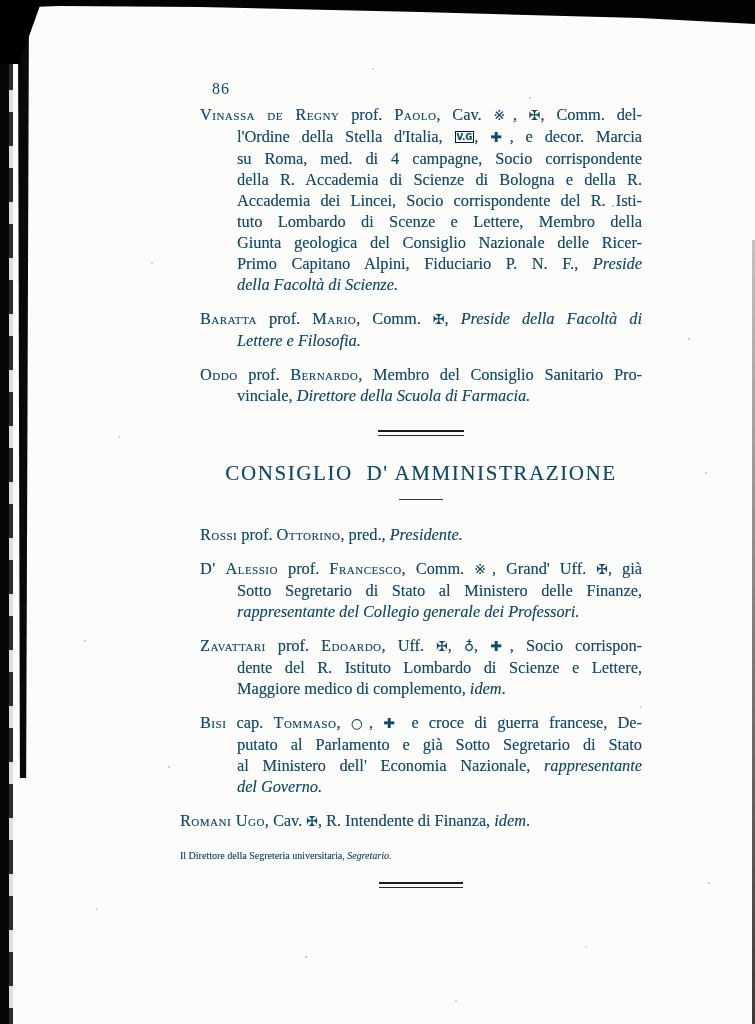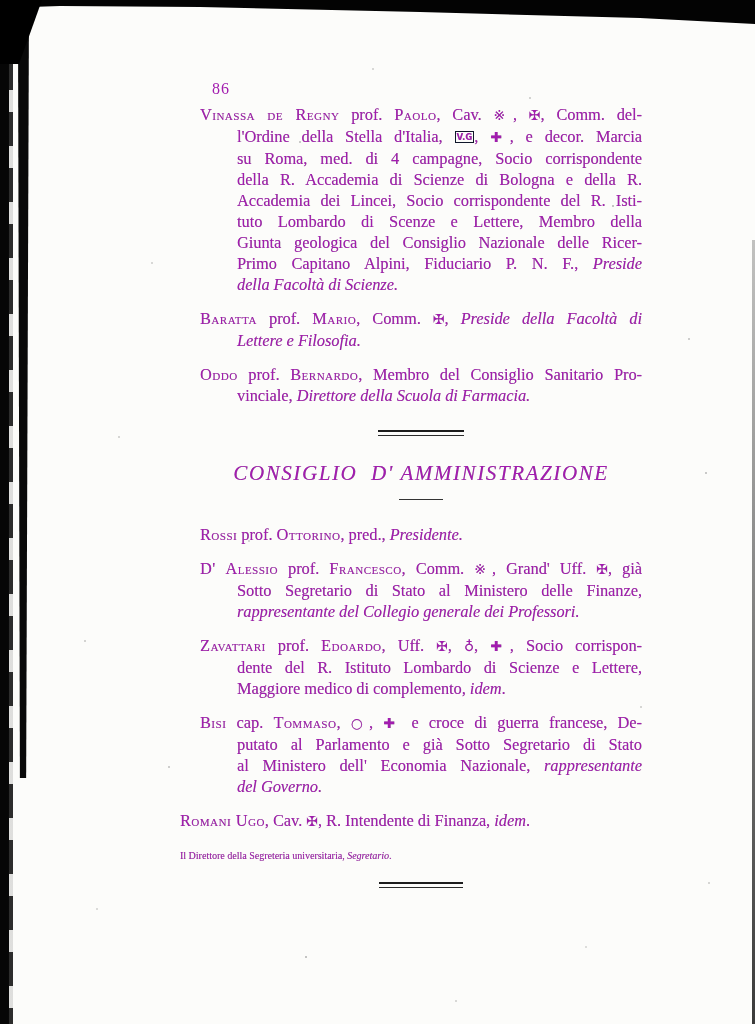--- a/index.html
+++ b/index.html
@@ -1,17 +1,17 @@
 <!DOCTYPE html>
 <html><head>
 <meta charset="utf-8">
 <style>
   html,body{margin:0;padding:0;width:755px;height:1024px;overflow:hidden;background:#e8e8e6;}
   .page{position:relative;width:755px;height:1024px;background:#fcfcfa;overflow:hidden;
-        font-family:"Liberation Serif","DejaVu Serif",serif;color:#a21caf;}
+        font-family:"Liberation Serif","DejaVu Serif",serif;color:#0c4a6e;}
 
   
   .edge-top{position:absolute;left:0;top:0;width:755px;height:26px;background:#030303;
     clip-path:polygon(0 0,755px 0,755px 24px,640px 18px,420px 12px,200px 7px,60px 6px,0 8px);}
   .edge-left-a{position:absolute;left:0;top:0;width:9px;height:1024px;background:#060606;}
   .edge-left-a2{position:absolute;left:8px;top:0;width:5px;height:1024px;
     background:repeating-linear-gradient(180deg,rgba(8,8,8,.85) 0 34px,rgba(8,8,8,.12) 34px 56px);}
   .edge-left-b{position:absolute;left:16px;top:0;width:13px;height:778px;background:#090909;
     clip-path:polygon(15% 0,100% 0,78% 100%,30% 100%);filter:blur(.4px);}
   .edge-left-blob{position:absolute;left:0;top:0;width:42px;height:64px;background:#000;
@@ -39,21 +39,21 @@
   .seg-sc{font-variant:small-caps;letter-spacing:.5px;}
   .seg-it{font-style:italic;}
   .seg-sym{font-family:"DejaVu Sans",sans-serif;font-size:.85em;}
   .seg-box{display:inline-block;border:1px solid #0f172a;font-size:8.5px;line-height:10px;
            padding:0 1px;font-family:"DejaVu Sans",sans-serif;vertical-align:2px;font-weight:bold;}
 
   .rule-dbl{width:86px;height:3px;border-top:2px solid #1d1d1d;border-bottom:1px solid #2b2b2b;
             margin:24px auto 0 auto;}
   .rule-dbl.end{margin-top:16px;width:84px;}
   .heading{margin:24px 0 0 0;text-align:center;font-size:21px;font-weight:400;
-           letter-spacing:1.6px;white-space:pre;line-height:26px;font-style:italic;}
+           letter-spacing:1.6px;white-space:pre;line-height:26px;}
   .rule-sm{width:44px;height:0;border-top:1.5px solid #333;margin:13px auto 0 auto;}
   .gap-rossi{margin-top:24px;}
 </style>
 </head>
 <body>
 
 <div class="page">
   <div class="speckles"></div>
   <div class="edge-top"></div>
   <div class="edge-left-a"></div>

